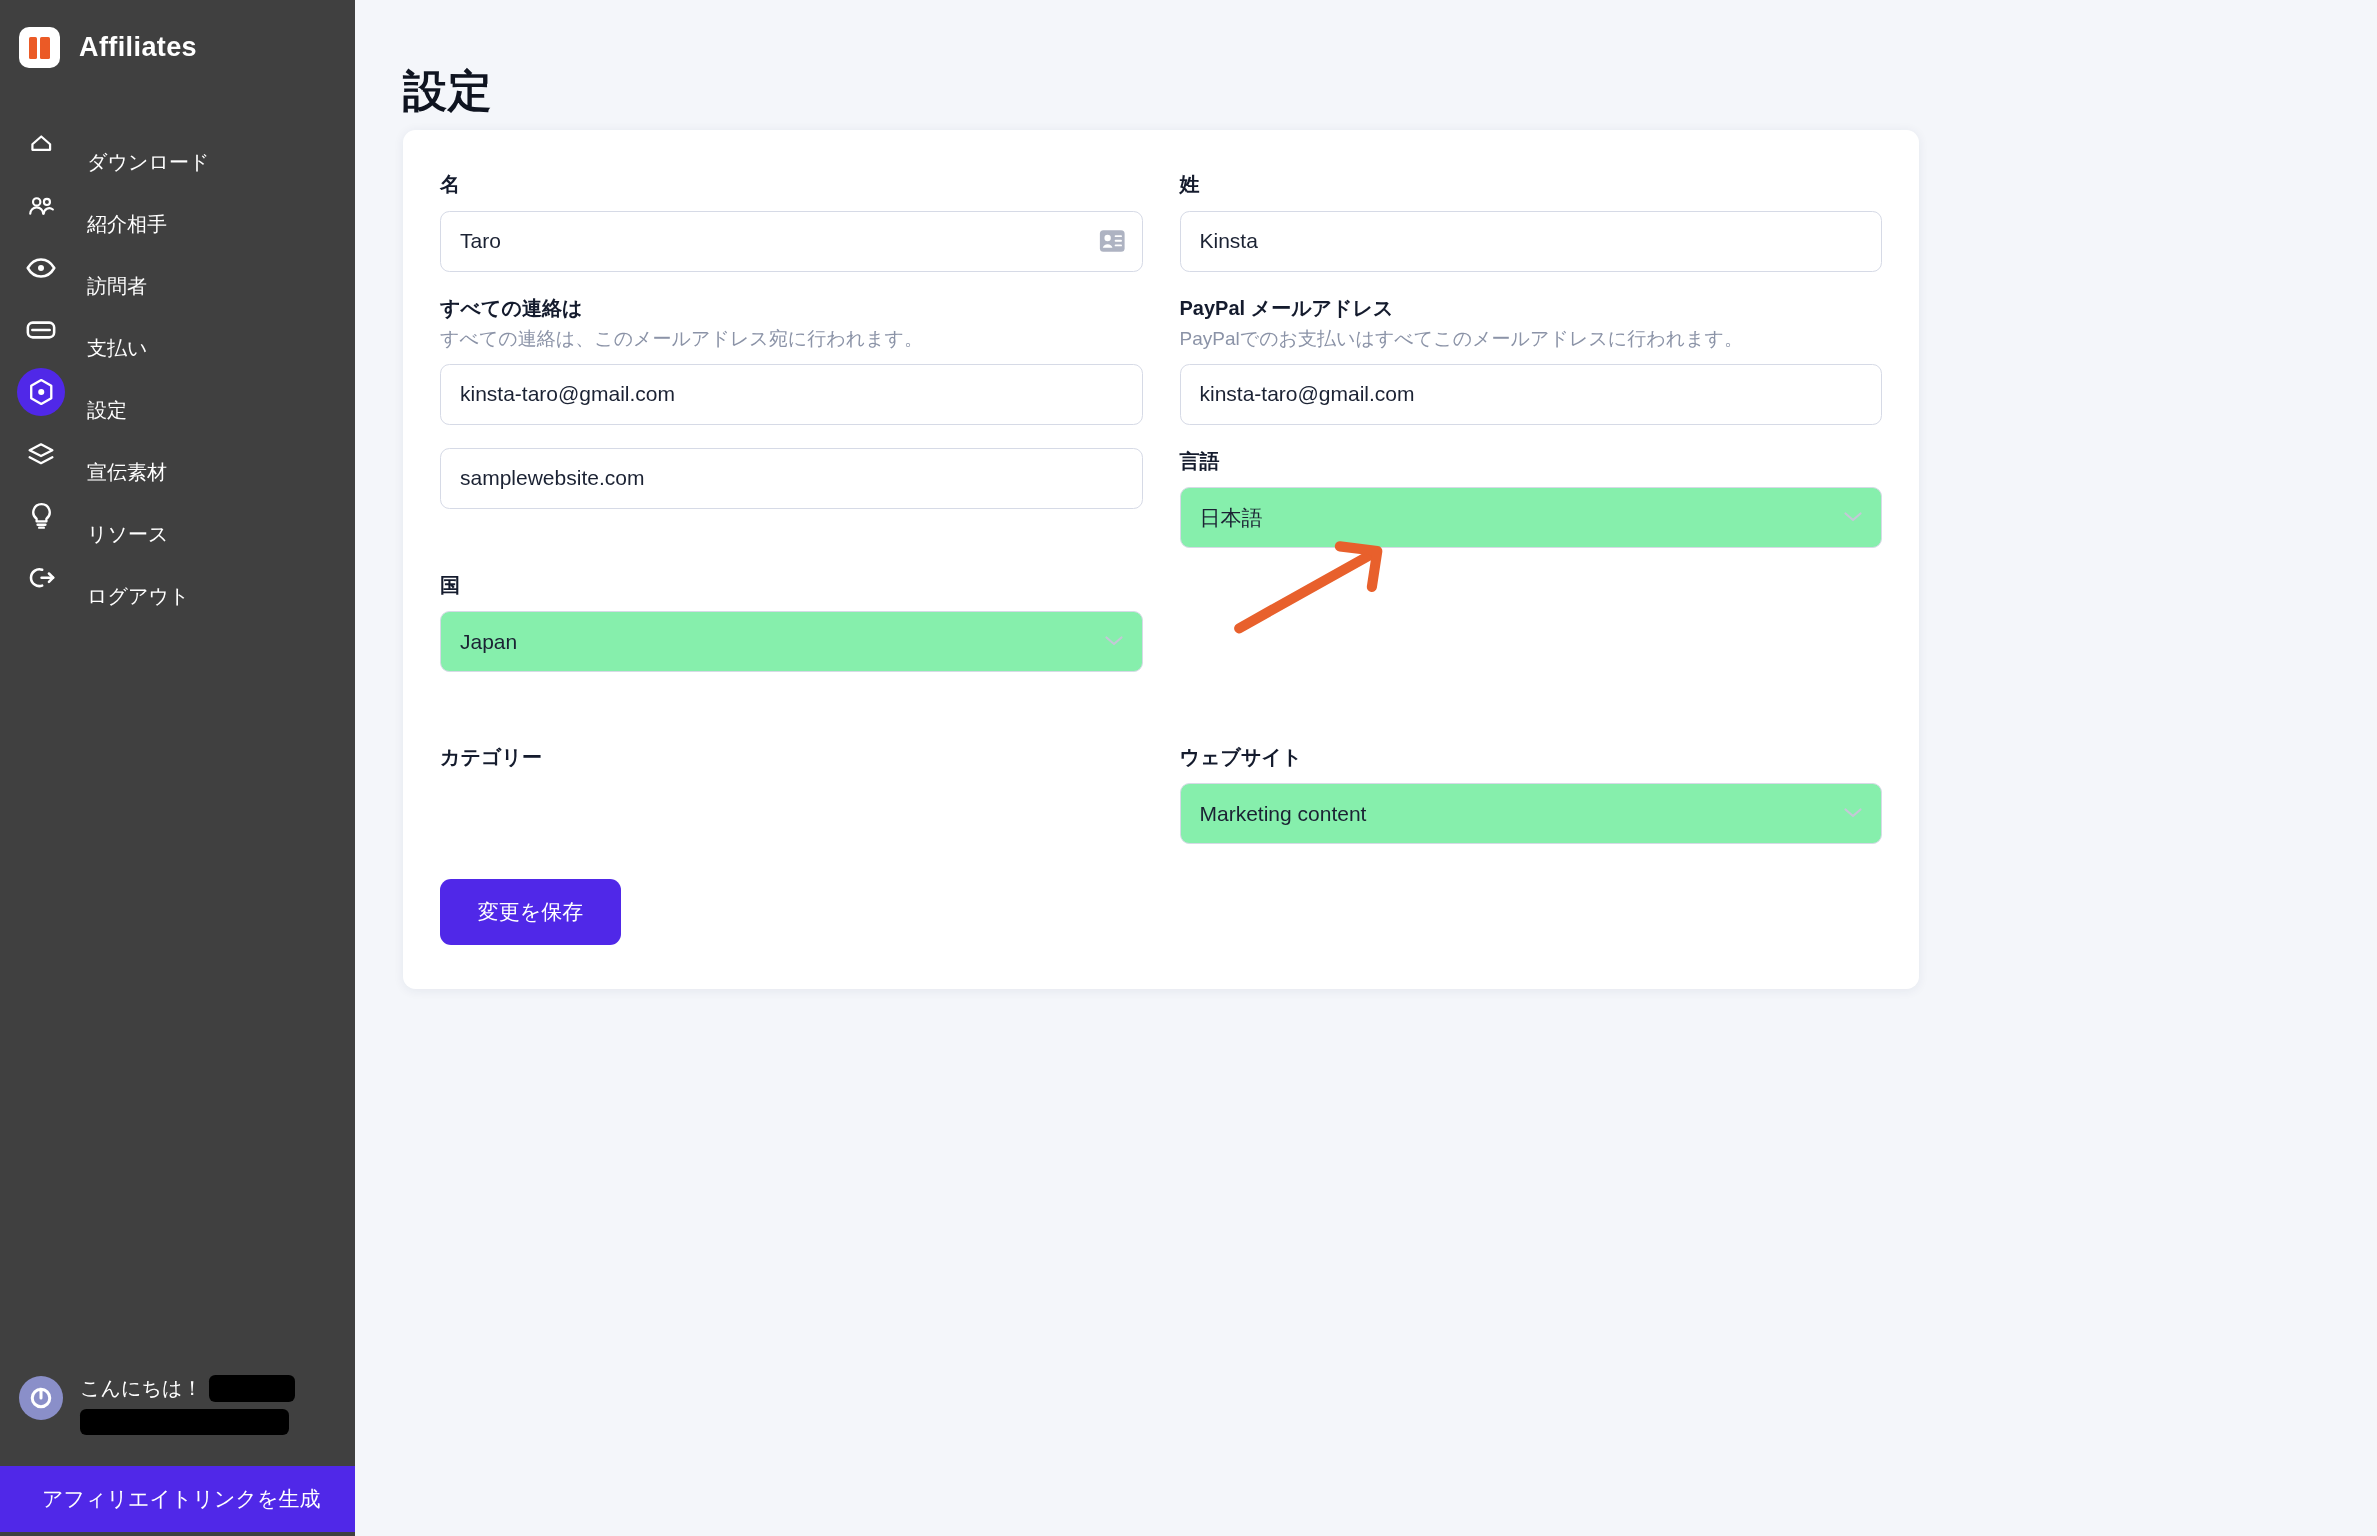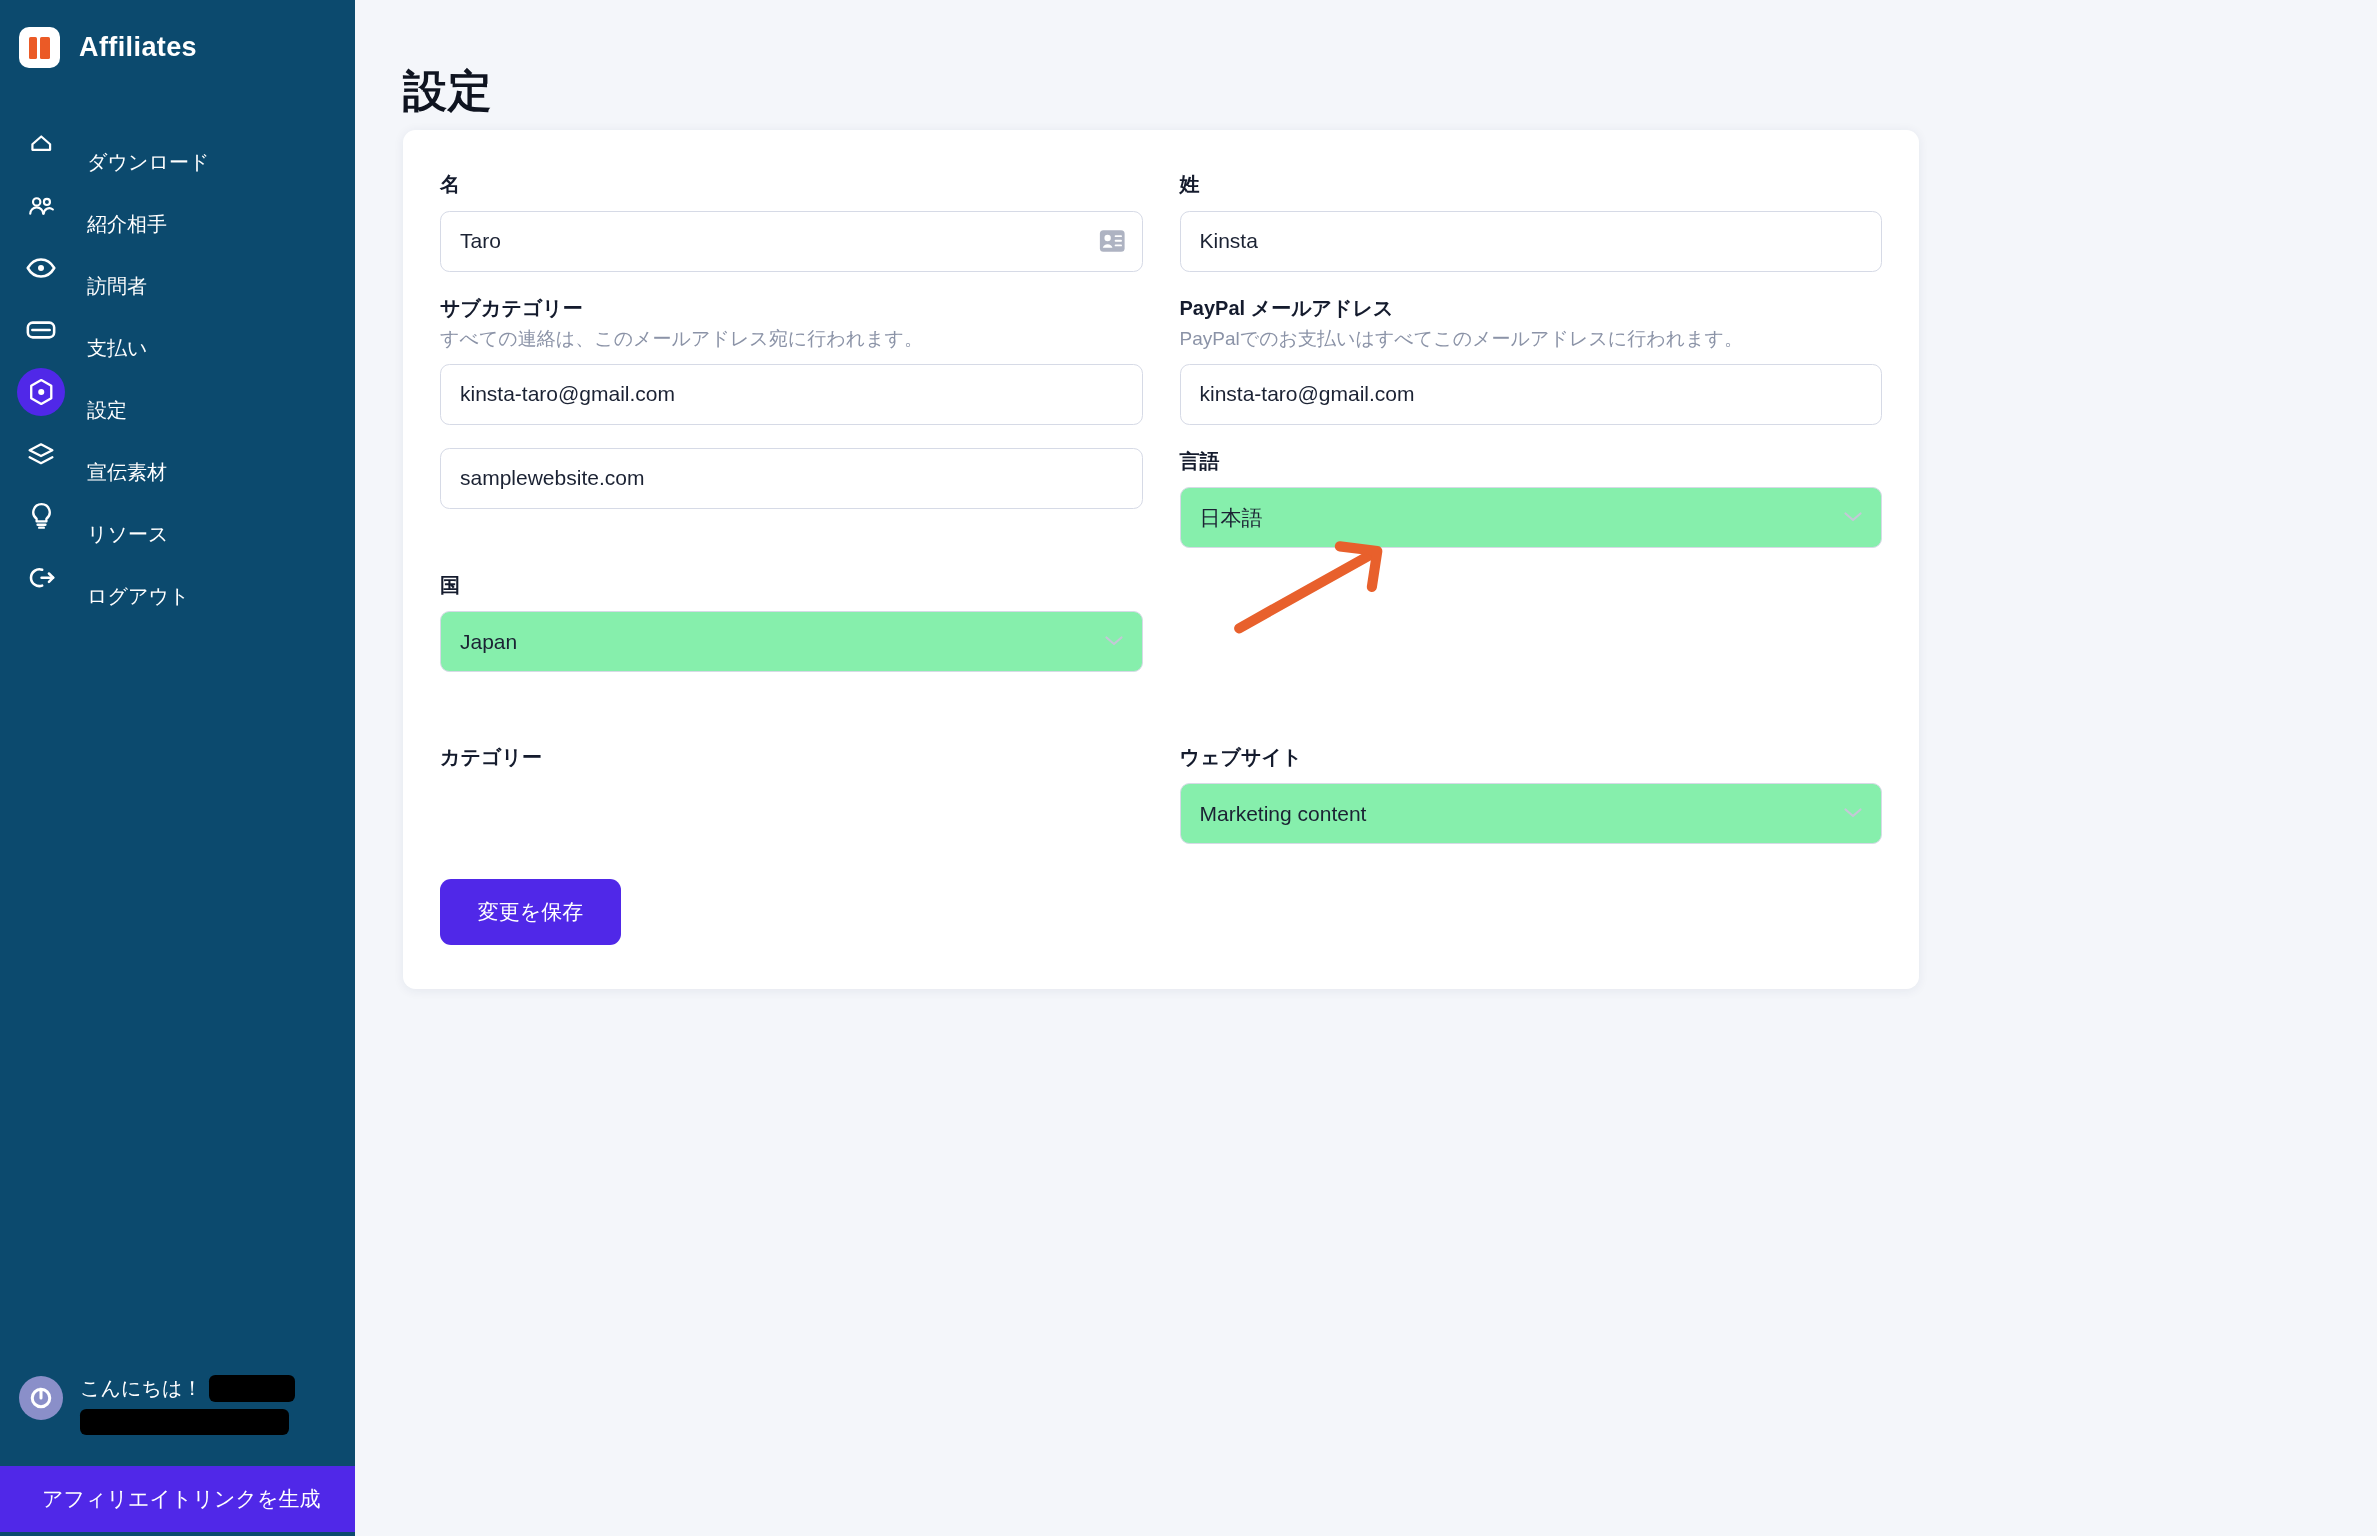--- a/index.html
+++ b/index.html
@@ -9,21 +9,21 @@
     width: 2377px; height: 1536px;
     overflow: hidden;
     font-family: "Liberation Sans", "DejaVu Sans", sans-serif;
     background: #f4f6fa;
   }
   .app { position: relative; width: 2377px; height: 1536px; display: flex; }
 
   
   .sidebar {
     width: 355px; height: 1536px;
-    background: #0c4a6e;
+    background: #404040;
     flex: 0 0 355px;
     position: relative;
     color: #ffffff;
   }
   .brand {
     display: flex; align-items: center;
     padding: 23.4px 0 0 19px;
     height: 72px;
   }
   .brand-logo {
@@ -371,21 +371,21 @@
         </div>
 
         <div class="field">
           <label class="field-label">姓</label>
           <div class="input-wrap">
             <input class="input" type="text" value="Kinsta" style="">
           </div>
         </div>
 
         <div class="field">
-          <label class="field-label">サブカテゴリー</label>
+          <label class="field-label">すべての連絡は</label>
           <span class="field-hint">すべての連絡は、このメールアドレス宛に行われます。</span>
           <div class="input-wrap">
             <input class="input" type="text" value="kinsta-taro@gmail.com" style="">
           </div>
         </div>
 
         <div class="field">
           <label class="field-label">PayPal メールアドレス</label>
           <span class="field-hint">PayPalでのお支払いはすべてこのメールアドレスに行われます。</span>
           <div class="input-wrap">

